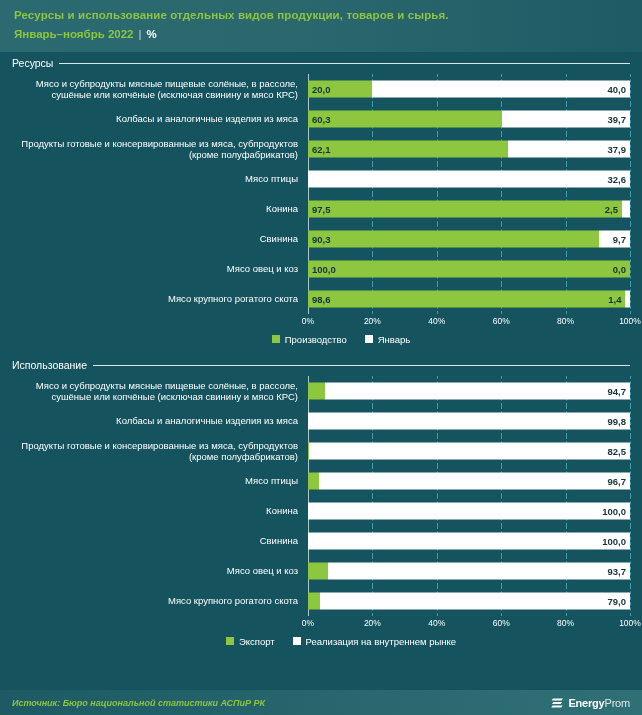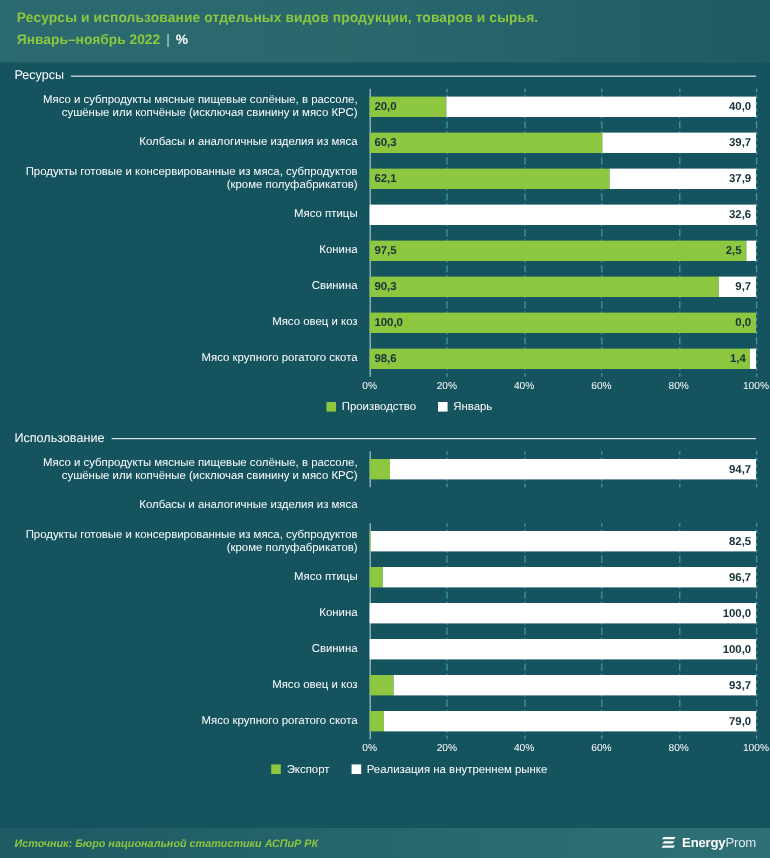--- a/index.html
+++ b/index.html
@@ -487,20 +487,38 @@
               <span class="val-left outside">5,3</span>
             </div>
             <div class="seg-imp">
               <span class="val-right">94,7</span>
             </div>
           </div>
         </div>
       </div>
       <div class="row">
         <div class="cat">Колбасы и аналогичные изделия из мяса</div>
+        <div class="plot">
+          <div class="grid">
+            <div class="gline axis0" style="left: 0%;"></div>
+            <div class="gline" style="left: 20%;"></div>
+            <div class="gline" style="left: 40%;"></div>
+            <div class="gline" style="left: 60%;"></div>
+            <div class="gline" style="left: 80%;"></div>
+            <div class="gline" style="left: 100%;"></div>
+          </div>
+          <div class="bar-track">
+            <div class="seg-prod" style="width: 0%;">
+              <span class="val-left outside">0,0</span>
+            </div>
+            <div class="seg-imp">
+              <span class="val-right">99,8</span>
+            </div>
+          </div>
+        </div>
       </div>
       <div class="row">
         <div class="cat">Продукты готовые и консервированные из мяса, субпродуктов (кроме полуфабрикатов)</div>
         <div class="plot">
           <div class="grid">
             <div class="gline axis0" style="left: 0%;"></div>
             <div class="gline" style="left: 20%;"></div>
             <div class="gline" style="left: 40%;"></div>
             <div class="gline" style="left: 60%;"></div>
             <div class="gline" style="left: 80%;"></div>

